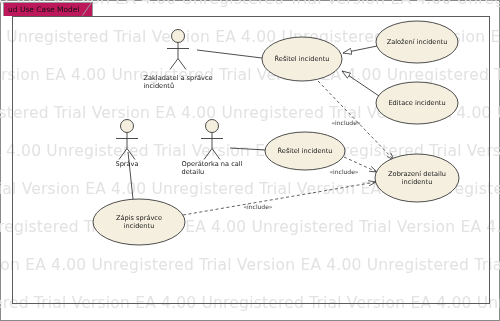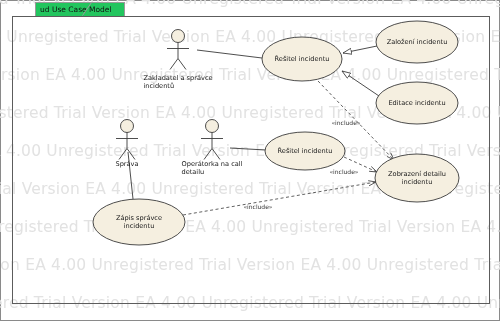--- a/index.html
+++ b/index.html
@@ -29,27 +29,26 @@
   }
   
   #diagram-tab {
     position: absolute;
     left: 3px;
     top: 2px;
     height: 13px;
     padding: 0 12px 0 4px;
     border: 1px solid #9a9a9a;
     border-bottom: none;
-    background: #22c55e;
+    background: #be185d;
     font-size: 7.5px;
     line-height: 13px;
     color: #111111;
     white-space: nowrap;
     z-index: 40;
-    margin-left: 32px;
   }
   #tab-slant {
     position: absolute;
     left: 82px;
     top: 2px;
     width: 10px;
     height: 14px;
     z-index: 40;
   }
   

